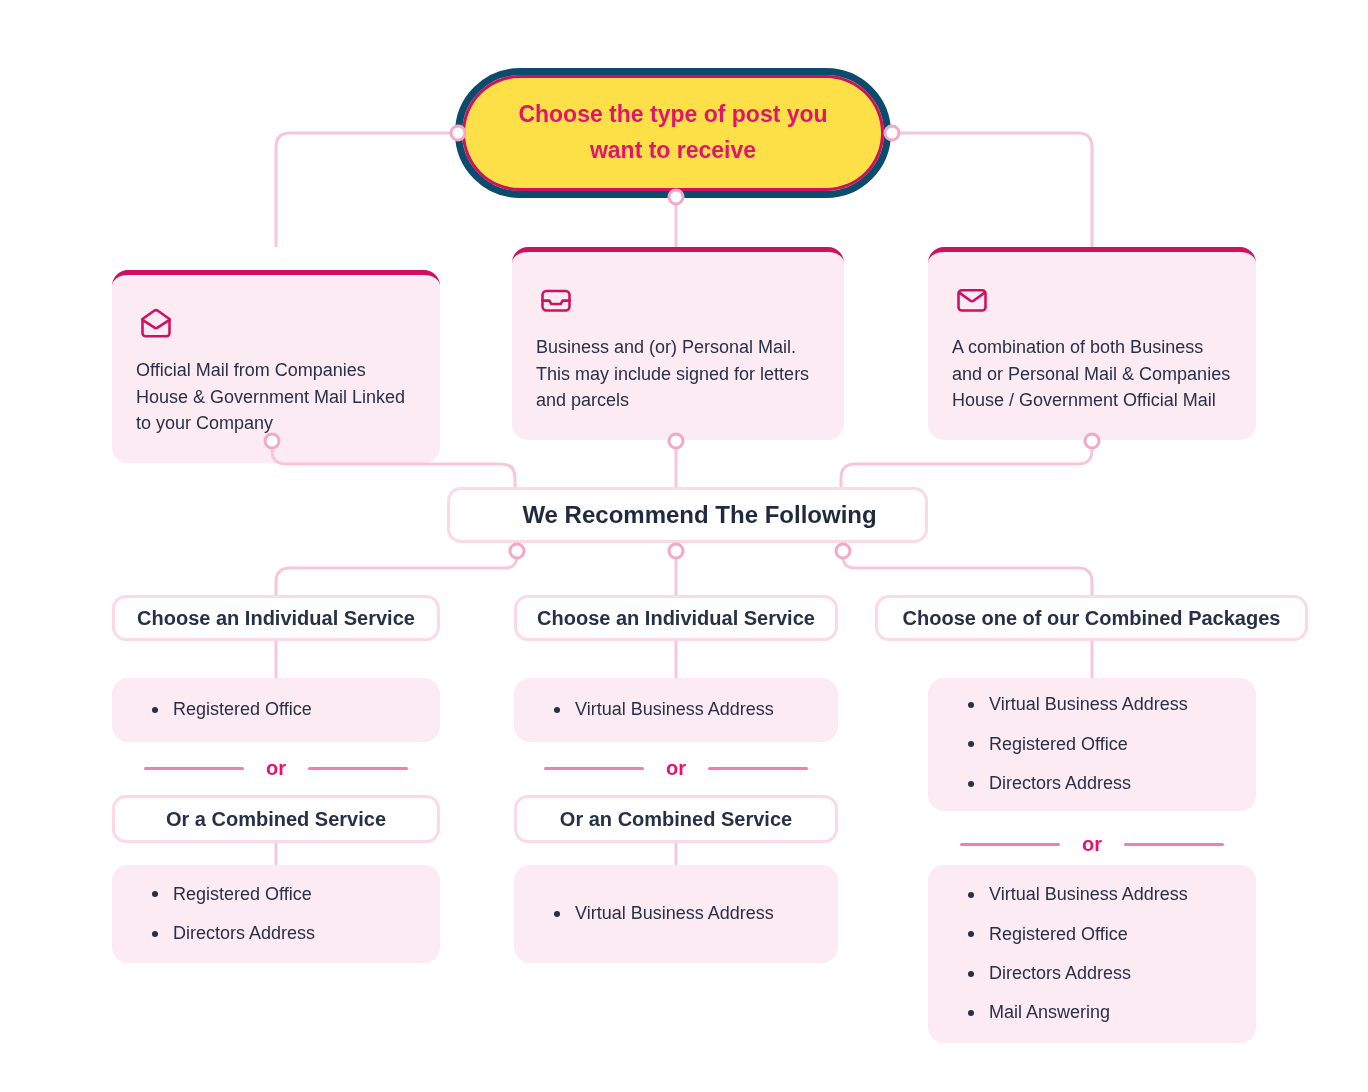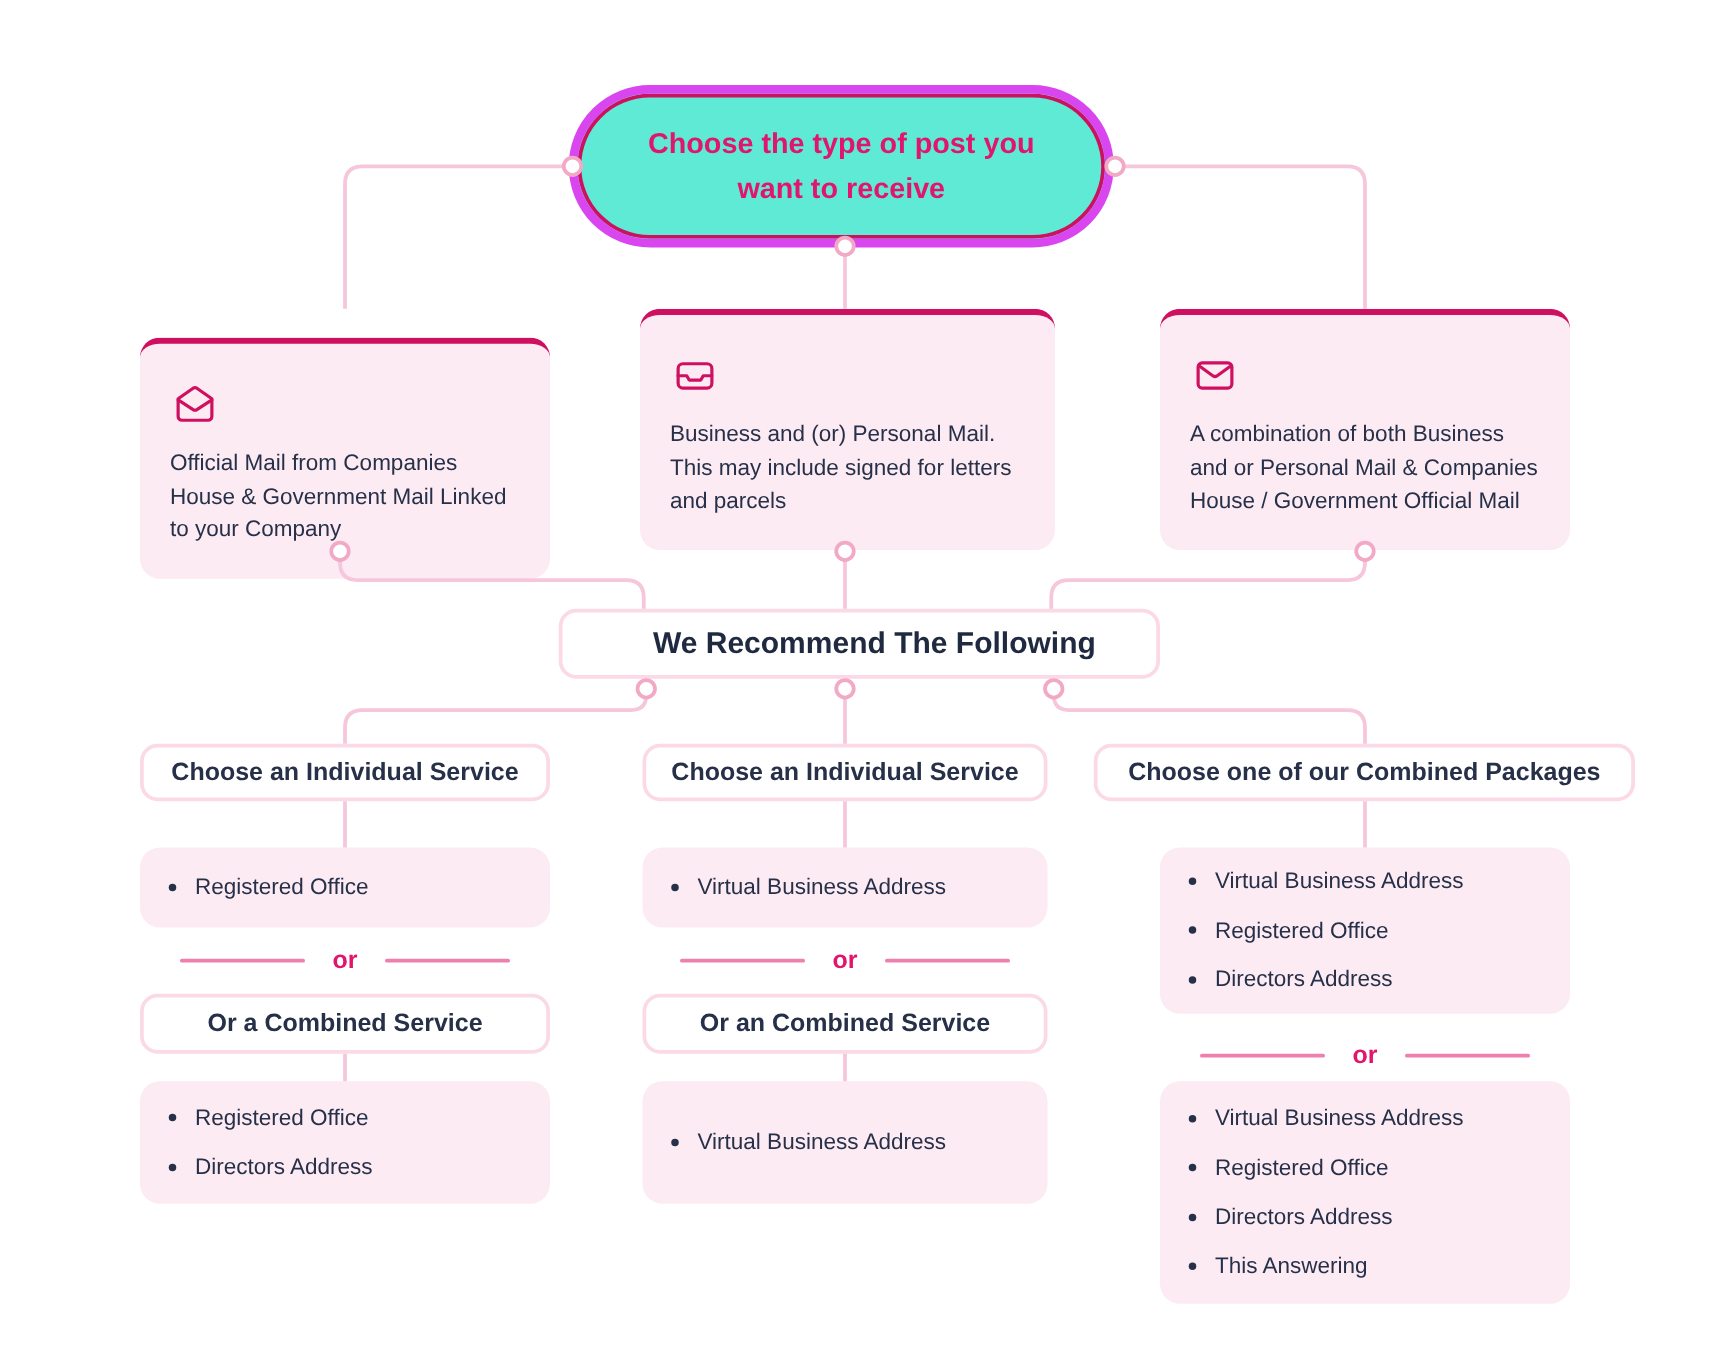--- a/index.html
+++ b/index.html
@@ -8,21 +8,21 @@
     font-family:"Liberation Sans",sans-serif;color:#273049;
   }
   .abs{position:absolute;box-sizing:border-box;}
   
   svg.connectors{position:absolute;left:0;top:0;z-index:5;pointer-events:none;}
   .conn{stroke:#f6c6da;stroke-width:3;fill:none;}
   .node{fill:#ffffff;stroke:#f2a9c6;stroke-width:3;}
   
   .pill{
     left:455px;top:68px;width:436px;height:130px;z-index:2;
-    background:#5eead4;border:7px solid #d946ef;border-radius:70px;
+    background:#fde047;border:7px solid #0c4a6e;border-radius:70px;
     box-shadow:inset 0 0 0 3px #cf1060;
     display:flex;align-items:center;justify-content:center;text-align:center;
   }
   .pill span{max-width:330px;font-size:23px;line-height:1.55;font-weight:600;color:#e2156e;}
   
   .card{
     background:#fcebf2;border-radius:16px;border-top:5px solid #cf1060;z-index:2;
     padding:22px 24px 0 24px;
   }
   .card .ic{display:block;margin:8px 0 16px 2px;color:#cf1060;}
@@ -31,21 +31,21 @@
   .wnode{
     background:#ffffff;border:3px solid #fbd9e7;border-radius:14px;z-index:2;
     display:flex;align-items:center;justify-content:center;text-align:center;
   }
   .wnode.big span{font-size:24px;font-weight:600;color:#1f2a40;margin-left:24px;}
   .wnode.head span{font-size:20px;font-weight:600;color:#273049;}
   
   .plist{
     background:#fcebf2;border-radius:16px;z-index:2;
     display:flex;flex-direction:column;justify-content:center;gap:16px;
-    padding:10px 16px 10px 23px;
+    padding:10px 16px 10px 40px;
   }
   .li{display:flex;align-items:center;}
   .li .dot{width:6px;height:6px;border-radius:50%;background:#273049;margin-right:15px;flex:0 0 6px;}
   .li span.lbl{font-size:18px;font-weight:500;color:#273049;line-height:1.3;}
   
   .or{display:flex;align-items:center;justify-content:center;z-index:2;}
   .or .line{height:3px;width:100px;background:#ee80af;border-radius:2px;}
   .or .txt{margin:0 22px;font-size:20px;font-weight:700;color:#e2156e;line-height:1;}
 </style>
 </head>
@@ -168,21 +168,21 @@
     <div class="li">
         <span class="dot"></span>
         <span class="lbl">Registered Office</span>
       </div>
     <div class="li">
         <span class="dot"></span>
         <span class="lbl">Directors Address</span>
       </div>
     <div class="li">
         <span class="dot"></span>
-        <span class="lbl">This Answering</span>
+        <span class="lbl">Mail Answering</span>
       </div>
   </div>
 
   <svg class="connectors" width="1368" height="1092" viewBox="0 0 1368 1092">
 
     <path class="conn" d="M 458 133 L 290 133 Q 276 133 276 147 L 276 247"></path>
     <path class="conn" d="M 676 198 L 676 247"></path>
     <path class="conn" d="M 892 133 L 1078 133 Q 1092 133 1092 147 L 1092 247"></path>
 
     <path class="conn" d="M 272 441 L 272 450 Q 272 464 286 464 L 501 464 Q 515 464 515 478 L 515 487"></path>

